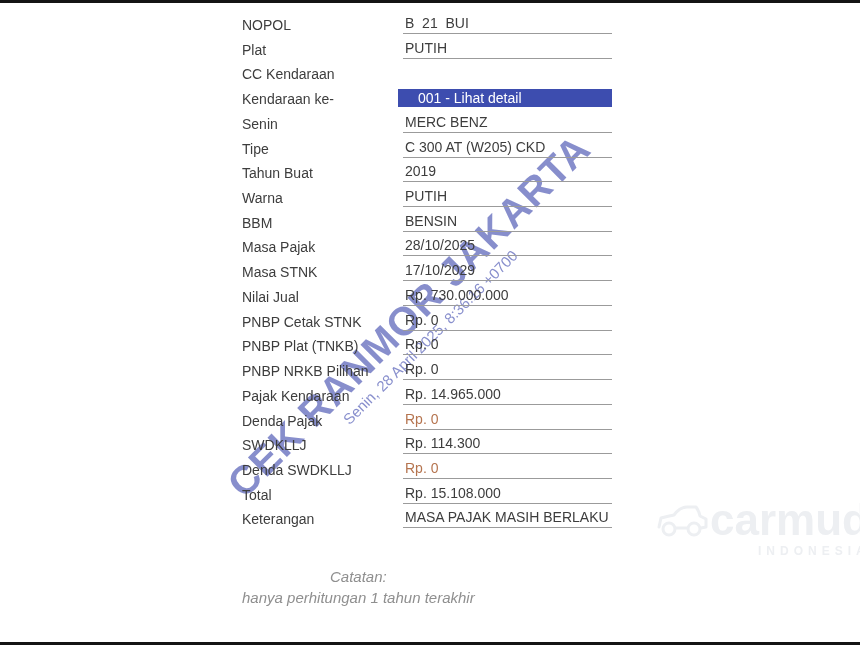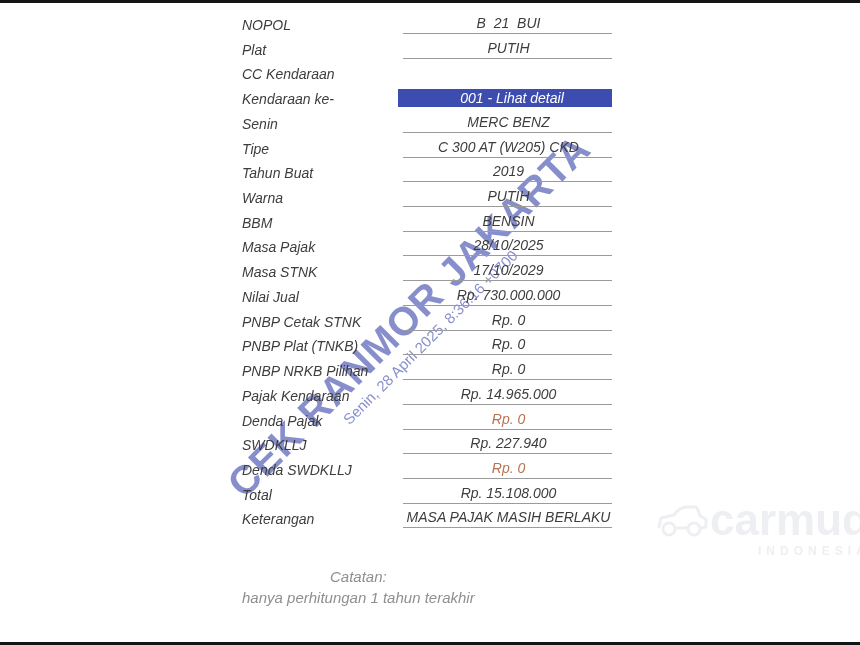--- a/index.html
+++ b/index.html
@@ -16,27 +16,27 @@
   .watermark {
     position:absolute; left:415px; top:322px;
     transform:translate(-50%,-50%) rotate(-45deg);
     text-align:center; z-index:1; white-space:nowrap;
     color:var(--wm,#3f4aae); opacity:0.62; pointer-events:none;
   }
   .wm1 { font-size:40px; font-weight:bold; letter-spacing:1px; line-height:1; }
   .wm2 { font-size:15px; line-height:1; margin-top:3px; }
 
   
-  .form { position:absolute; left:0; top:11px; width:860px; z-index:2;font-style:italic; }
+  .form { position:absolute; left:0; top:11px; width:860px; z-index:2; }
   .row { position:relative; height:24.72px; }
   .lab { position:absolute; left:242px; top:5px; font-size:14px; line-height:18px; color:var(--ink,#3d3d3d); }
   .vwrap { position:absolute; left:403px; top:3px; width:209px; height:20px; border-bottom:1px solid var(--line,#9b9b9b); }
-  .val { font-size:14px; line-height:19px; padding-left:2px; color:var(--ink,#3d3d3d); white-space:pre;text-align:center; }
+  .val { font-size:14px; line-height:19px; padding-left:2px; color:var(--ink,#3d3d3d); white-space:pre; }
   .vwrap.hl { left:398px; width:214px; top:4px; height:18px; background:var(--accent,#3d4daf); border-bottom:none; }
-  .vwrap.hl .val { color:#ffffff; line-height:18px; padding-left:14px; }
+  .vwrap.hl .val { color:#ffffff; line-height:18px; padding-left:20px; }
   .val.orange { color:var(--warn,#b5744f); }
 
   
   .notes {
     position:absolute; left:242px; top:566px; z-index:2;
     font-style:italic; font-size:15px; line-height:21px; color:var(--note,#8f8f8f);text-align:center;
   }
 
   
   .brand { position:absolute; left:656px; top:497px; z-index:1; color:var(--ghost,#edeff2); white-space:nowrap; }
@@ -163,21 +163,21 @@
     </div>
     <div class="row">
       <div class="lab">Denda Pajak</div>
       <div class="vwrap">
         <div class="val orange">Rp. 0</div>
       </div>
     </div>
     <div class="row">
       <div class="lab">SWDKLLJ</div>
       <div class="vwrap">
-        <div class="val">Rp. 227.940</div>
+        <div class="val">Rp. 114.300</div>
       </div>
     </div>
     <div class="row">
       <div class="lab">Denda SWDKLLJ</div>
       <div class="vwrap">
         <div class="val orange">Rp. 0</div>
       </div>
     </div>
     <div class="row">
       <div class="lab">Total</div>

